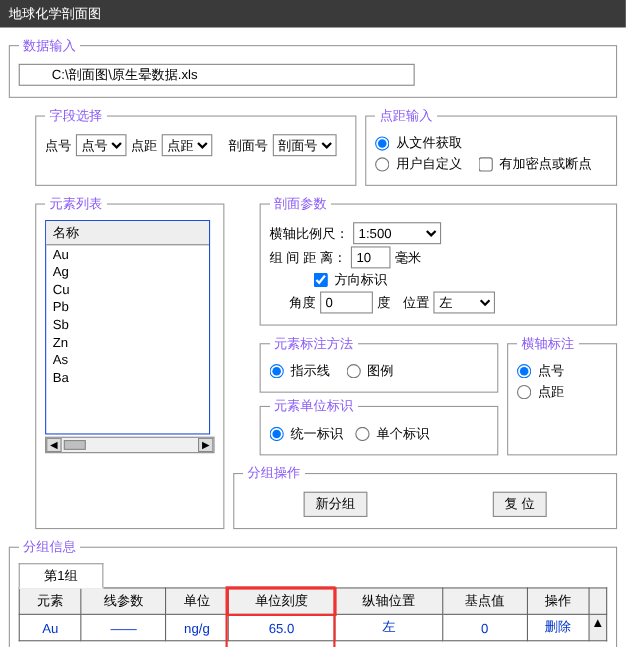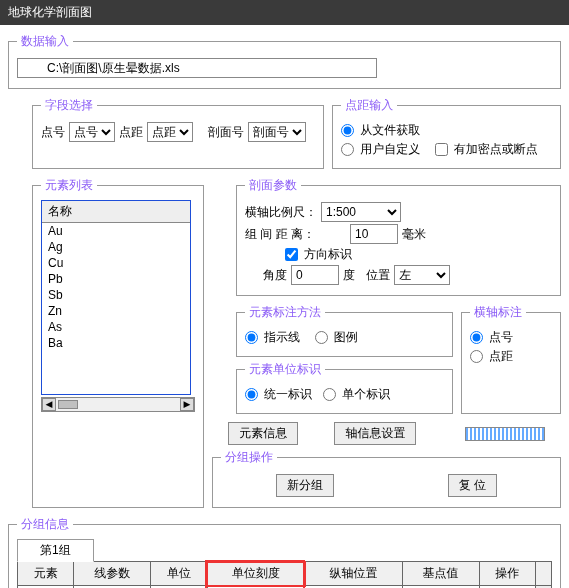--- a/index.html
+++ b/index.html
@@ -100,21 +100,21 @@
     <div style="flex:1">
       <div class="col-layout">
         <fieldset style="flex:1.5">
           <legend>剖面参数</legend>
           <div class="row">
             <label>横轴比例尺：</label>
             <select style="width:80px"><option>1:500</option></select>
           </div>
           <div class="row">
             <label>组 间 距 离：</label>
-            <input type="text" style="width: 48px; margin-left: 31px;" value="10">
+            <input type="text" style="width: 36px;" value="10">
             <label>毫米</label>
           </div>
           <div class="row" style="margin-left:40px">
             <input type="checkbox" checked="" style="">
             <label>方向标识</label>
           </div>
           <div class="row" style="margin-left:18px">
             <label>角度</label>
             <input type="text" style="width: 48px;" value="0">
             <label>度</label>
@@ -154,25 +154,20 @@
             <input type="radio" name="ha" checked="" style="">
             <label>点号</label>
           </div>
           <div class="row">
             <input type="radio" name="ha" style="">
             <label>点距</label>
           </div>
         </fieldset>
       </div>
 
-      <div class="row" style="justify-content:space-around;margin-top:4px">
-        <button>元素信息</button>
-        <button>轴信息设置</button>
-        <span class="misc-dec"></span>
-      </div>
 
       <fieldset>
         <legend>分组操作</legend>
         <div class="row" style="justify-content:space-around">
           <button>新分组</button>
           <button>复    位</button>
         </div>
       </fieldset>
     </div>
   </div>

